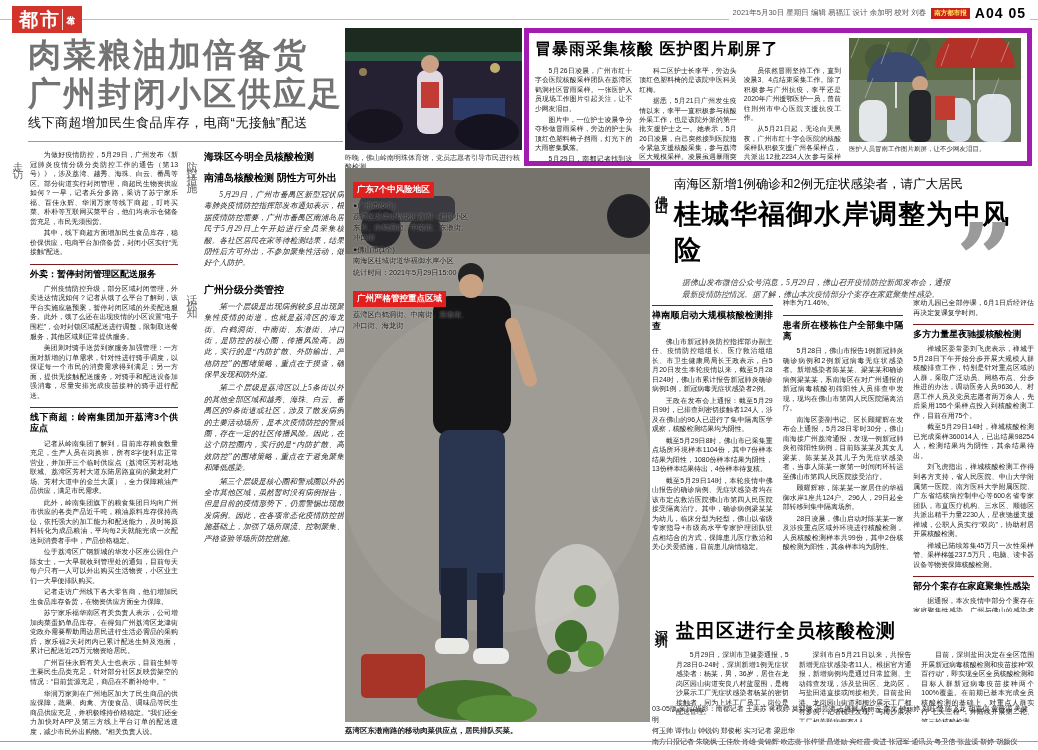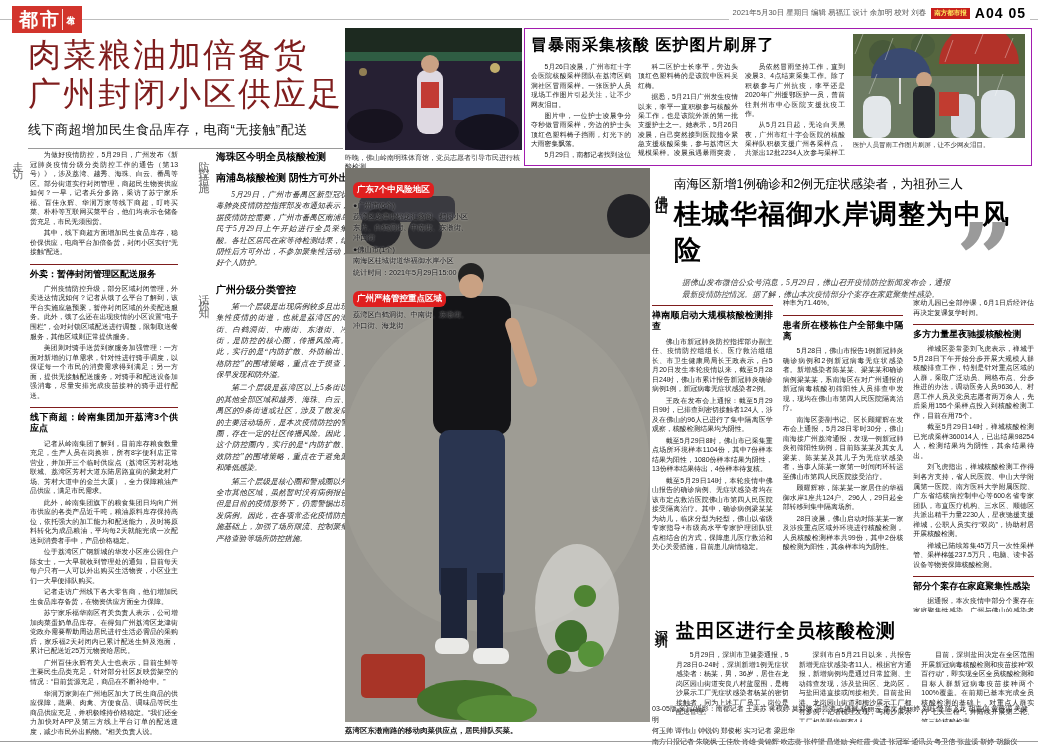--- a/index.html
+++ b/index.html
@@ -10,50 +10,50 @@
   .rule-top{position:absolute;left:0;right:0;top:19px;border-top:1px solid #bdbdbd;}
   .masthead{position:absolute;left:12px;top:6px;z-index:2;background:#d2342c;display:flex;align-items:center;gap:1px;padding:3px 7px;}
   .mh-main{font-size:19px;font-weight:bold;color:#fff;letter-spacing:2px;line-height:1;}
   .mh-sub{writing-mode:vertical-rl;font-size:8.5px;color:#fff;border-left:1px solid rgba(255,255,255,.85);padding-left:3px;height:21px;line-height:1.1;font-weight:bold;}
   .head-right{position:absolute;right:8px;top:5px;z-index:2;display:flex;align-items:center;gap:5px;background:#fff;padding:0 4px;}
   .dateline{font-size:7.5px;color:#555;}
   .badge{background:#c8201c;color:#ffe95e;font-size:6.5px;font-weight:bold;padding:1px 3px;}
   .pageno{font-size:14px;font-weight:800;color:#000;letter-spacing:1px;}
   
   .lead-head{position:absolute;left:28px;top:36px;width:315px;}
-  .lh1{font-size:33px;font-weight:400;color:#7f1d1d;line-height:1.18;letter-spacing:2px;}
-  .lh-sub{margin-top:7px;font-size:13px;color:#111;letter-spacing:.5px;}
+  .lh1{font-size:33px;font-weight:700;color:#737373;line-height:1.18;letter-spacing:2px;}
+  .lh-sub{font-size:13px;color:#111;letter-spacing:.5px;}
   .lh-rule{border-bottom:1px solid #9a9a9a;margin-top:9px;}
   
   .vlabel{writing-mode:vertical-rl;font-size:11px;letter-spacing:7px;color:#666;flex:0 0 13px;padding-top:2px;}
   .vlabel.dark{color:#111;font-weight:bold;font-size:13px;letter-spacing:4px;}
   .coltext{flex:1;font-size:6.9px;line-height:1.38;color:#1a1a1a;text-align:justify;}
   .coltext p,.fs-col p,.ra-col p,.sz-col p{margin:0 0 2px;text-indent:2em;}
   .subhead{border-top:1px solid #7f1d1d;margin:7px 0 4px;padding-top:4px;font-size:9px;font-weight:bold;color:#000;text-indent:0 !important;line-height:1.25;}
   .col-walk{position:absolute;left:10px;top:150px;width:168px;height:590px;display:flex;gap:5px;overflow:hidden;}
-  .col-measures{position:absolute;left:196px;top:150px;width:160px;height:517px;overflow:hidden;}
+  .col-measures{position:absolute;left:184px;top:150px;width:160px;height:517px;overflow:hidden;}
   .mgroup{display:flex;gap:5px;margin-bottom:12px;}
   .mh3{font-size:10px;font-weight:800;margin:0 0 5px;color:#000;line-height:1.3;}
   .kai p{font-family:"Liberation Serif","DejaVu Serif",serif;font-style:italic;font-size:7.6px;line-height:1.5;text-indent:2em;margin:0 0 2px;color:#222;text-align:justify;}
   
   .photo{position:relative;overflow:hidden;background:#777;}
   .photo svg{position:absolute;inset:0;}
   .pcap{font-size:7px;color:#333;margin-top:3px;line-height:1.3;}
   .night-wrap{position:absolute;left:345px;top:28px;width:177px;}
   .night{width:177px;height:122px;}
   .market-wrap{position:absolute;left:345px;top:168px;width:305px;}
   .market{width:305px;height:554px;}
   .riskboxes{position:absolute;left:8px;top:10px;width:122px;z-index:1;}
-  .rb-title{background:#e01f1f;color:#fff;font-weight:bold;font-size:8.5px;padding:2px 4px;display:inline-block;margin:0 0 3px;border-radius:6px;}
+  .rb-title{background:#e01f1f;color:#fff;font-weight:bold;font-size:8.5px;padding:2px 4px;display:inline-block;margin:0 0 3px;}
   .rb-lines{font-size:7.2px;color:#161618;line-height:1.45;text-shadow:0 0 2px rgba(255,255,255,.75);}
   .rb-lines div{margin-bottom:1px;}
   .rb-gap{height:8px;}
   .mcap{font-size:7.5px;color:#222;margin-top:4px;font-weight:bold;}
   
-  .rain-article{position:absolute;left:524px;top:28px;width:508px;height:138px;border:1px solid #a21caf;background:#fff;padding:5px 6px;box-sizing:border-box;display:flex;gap:8px;}
+  .rain-article{position:absolute;left:524px;top:28px;width:508px;height:138px;border:5px solid #a21caf;background:#fff;padding:5px 6px;box-sizing:border-box;display:flex;gap:8px;}
   .ra-left{flex:1;min-width:0;}
   .ra-head{font-size:16px;font-weight:900;margin:1px 0 6px;letter-spacing:1px;color:#000;}
   .ra-cols{display:flex;gap:7px;}
   .ra-col{flex:1;font-size:6.8px;line-height:1.38;text-align:justify;height:96px;overflow:hidden;}
   .ra-photo-wrap{flex:0 0 172px;}
   .ra-photo{width:172px;height:104px;}
   .ra-cap{font-size:6.5px;margin-top:3px;color:#333;}
   
   .foshan{position:absolute;left:652px;top:176px;width:382px;height:440px;}
   .fs-head{position:relative;height:116px;}
@@ -265,21 +265,21 @@
           </g>
         </svg>
       </div>
       <div class="ra-cap">医护人员冒雨工作图片刷屏，让不少网友泪目。</div>
     </div>
   </div>
 
   <div class="foshan">
     <div class="fs-head">
       <div class="vlabel dark fs-label">佛山</div>
-      <div class="fs-kicker">南海区新增1例确诊和2例无症状感染者，为祖孙三人</div>
+      <div class="fs-kicker">南海区新增1例确诊和2例无症状感染者，请广大居民</div>
       <div class="fs-headline">桂城华福御水岸调整为中风险</div>
       <div class="fs-lead">据佛山发布微信公众号消息，5月29日，佛山召开疫情防控新闻发布会，通报最新疫情防控情况。据了解，佛山本次疫情部分个案存在家庭聚集性感染。</div>
       <div class="fs-quote"></div>
     </div>
     <div class="fs-cols">
       <div class="fs-col">
         <div class="subhead">禅南顺启动大规模核酸检测排查</div>
         <div>
             <p>佛山市新冠肺炎防控指挥部办副主任、疫情防控组组长、医疗救治组组长、市卫生健康局局长王政表示，自5月20日发生本轮疫情以来，截至5月28日24时，佛山市累计报告新冠肺炎确诊病例1例，新冠病毒无症状感染者2例。</p>
             <p>王政在发布会上通报：截至5月29日9时，已排查到密切接触者124人，涉及在佛山的96人已进行了集中隔离医学观察，核酸检测结果均为阴性。</p>

